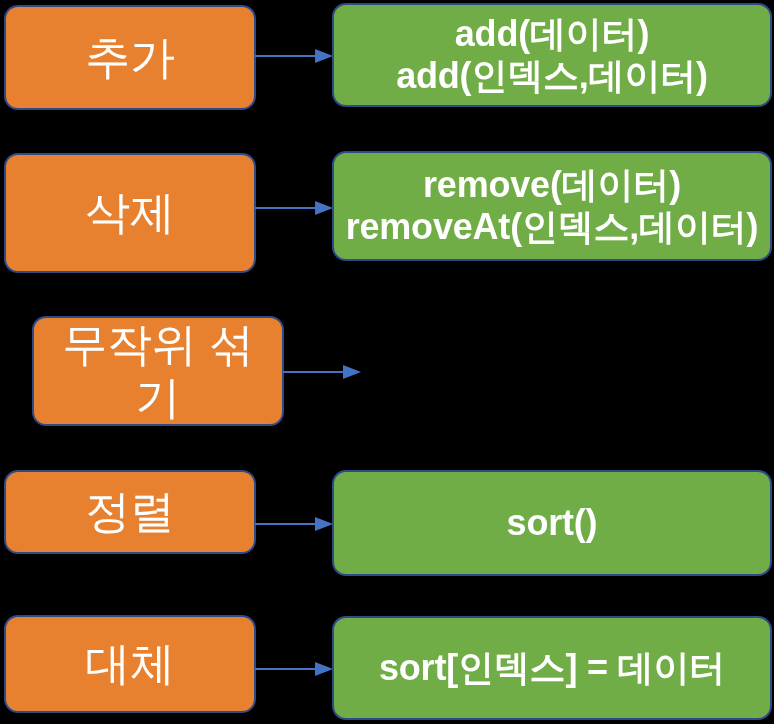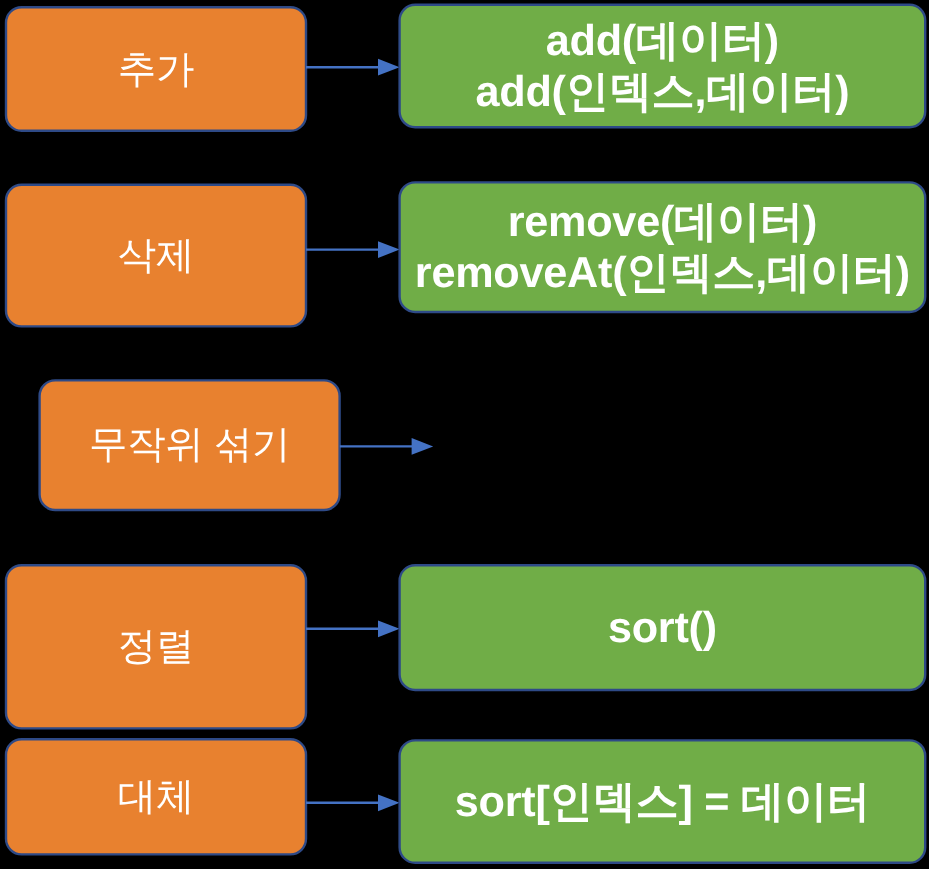--- a/index.html
+++ b/index.html
@@ -35,21 +35,21 @@
     text-align: center;
     color: #FFFFFF;
     line-height: 1.18;
     letter-spacing: -0.2px;
     padding: 2px 8px;
   }
   .node-op {
     background: #E8812F;
     left: 4px;
     width: 252px;
-    font-size: 32px;
+    font-size: 45px;
     font-weight: 400;
   }
   .node-method {
     background: #70AD47;
     left: 332px;
     width: 440px;
     font-size: 36px;
     font-weight: 700;
   }
   .node-method .lines {
@@ -81,21 +81,21 @@
   #row-2 .node-op     { top: 3px;  height: 120px; }
   #row-2 .node-method { top: 1px;  height: 110px; justify-content: center; }
   #row-2 .connector   { top: 49px; }
 
   #row-3 { top: 310px; height: 125px; margin-left: 28px; }
   #row-3 .node-op     { top: 6px;  height: 110px; }
   #row-3 .node-method { top: 8px;  height: 105px; }
   #row-3 .connector   { top: 53px; }
 
   #row-4 { top: 465px; height: 125px; }
-  #row-4 .node-op     { top: 5px;  height: 138px; }
+  #row-4 .node-op     { top: 5px;  height: 84px; }
   #row-4 .node-method { top: 5px;  height: 106px; justify-content: flex-end; }
   #row-4 .connector   { top: 50px; }
 
   #row-5 { top: 612px; height: 112px; }
   #row-5 .node-op     { top: 3px;  height: 98px; }
   #row-5 .node-method { top: 4px;  height: 104px; }
   #row-5 .connector   { top: 48px; }
 </style>
 </head>
 <body>

